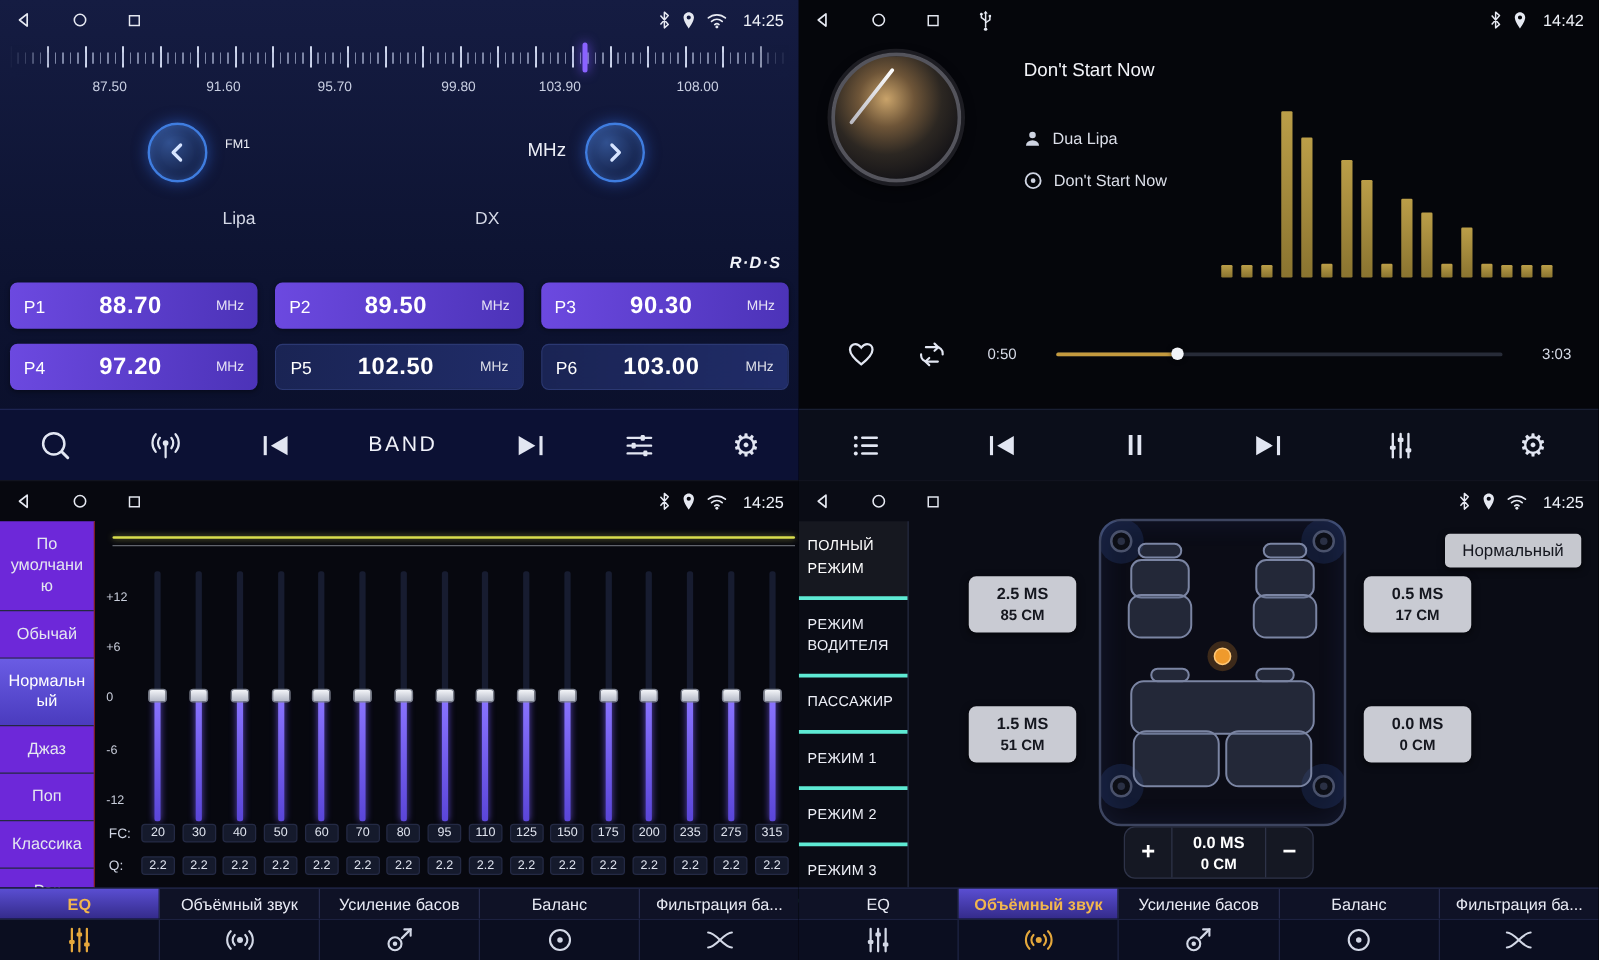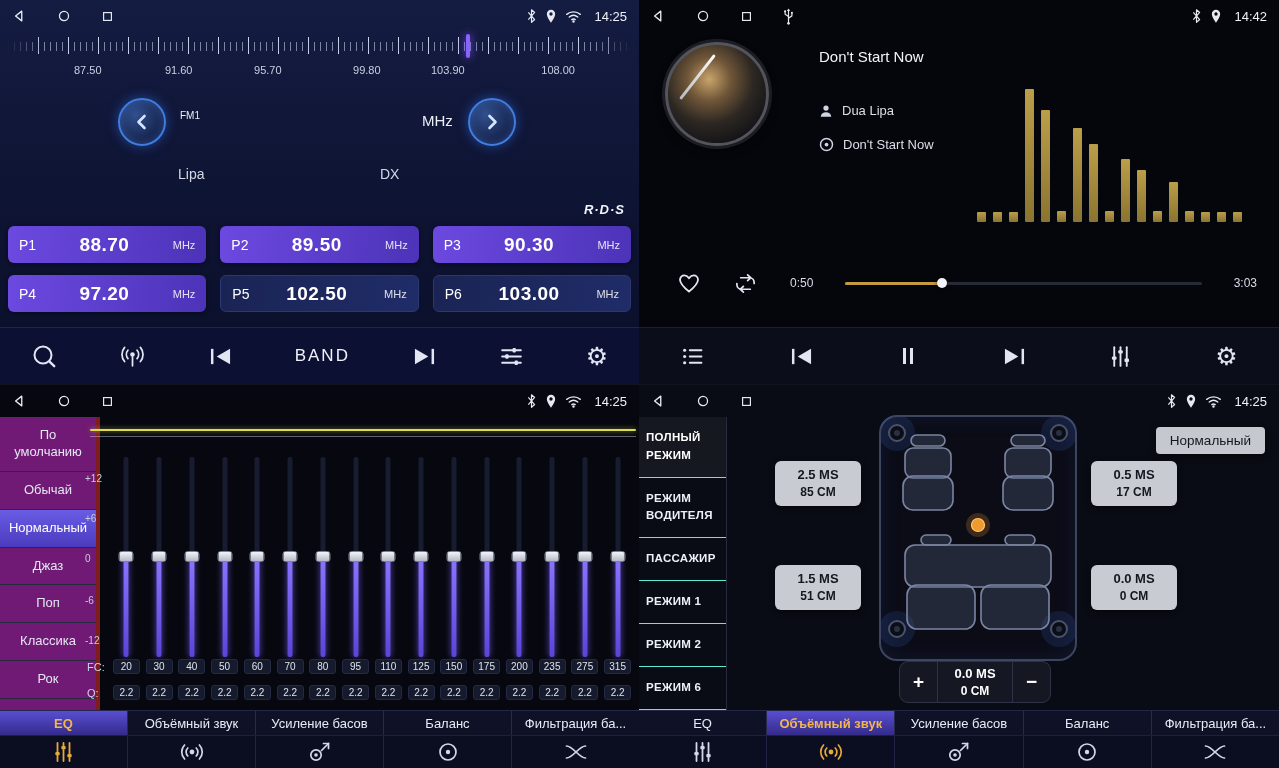--- a/index.html
+++ b/index.html
@@ -87,22 +87,22 @@
   .spec-bar { width:9px; border-radius:1px; background:linear-gradient(180deg,#bb9e48,#8a7430); }
   .progress-row { position:absolute; left:0; right:0; top:268px; height:30px; display:flex;
     align-items:center; gap:32px; padding:0 22px 0 38px; color:#dfe3ee; }
   .p-time { font-size:12px; color:#d8dce8; }
   .prog-track { flex:1; height:3px; border-radius:2px; background:#272b38; position:relative; cursor:pointer; }
   .prog-fill { position:absolute; left:0; top:0; height:100%; background:#c49a3e; border-radius:2px; }
   .prog-knob { position:absolute; top:50%; transform:translate(-50%,-50%); width:10px; height:10px;
     border-radius:50%; background:#f2f4f8; box-shadow:0 0 4px rgba(0,0,0,.6); }
 
   
-  .eq-preset-list { position:absolute; left:0; top:32px; bottom:58px; width:100px;
-    border-right:4px solid #7f1d1d; background:#701a75; }
+  .eq-preset-list { position:absolute; left:0; top:32px; bottom:58px; width:76px;
+    border-right:1px solid #7f1d1d; background:#6d28d9; }
   .eq-item { display:flex; align-items:center; justify-content:center; text-align:center;
     padding:10px 6px; min-height:18px; font-size:13px; color:#e4e7f0; line-height:1.3;
     border-bottom:1px solid #242940; cursor:pointer; overflow-wrap:anywhere; }
   .eq-item.selected { background:linear-gradient(180deg,#6a5ce4,#4a3bbe); color:#fff; }
   .eq-main { position:absolute; left:82px; right:0; top:32px; bottom:58px; }
   .curve-yellow { position:absolute; top:12px; left:8px; right:3px; height:2px;
     background:#d9dd4e; border-radius:2px; box-shadow:0 0 5px rgba(225,225,90,.6); }
   .curve-gray { position:absolute; top:19px; left:8px; right:3px; height:1px;
     background:rgba(205,210,225,.45); }
   .gain-scale { position:absolute; left:3px; top:0; width:24px; }
@@ -134,22 +134,22 @@
   .audio-icons { position:absolute; left:0; right:0; bottom:0; height:33px; display:flex;
     background:#0b0e20; border-top:1px solid #1c2140; }
   .tab-icon { flex:1; display:flex; align-items:center; justify-content:center;
     border-right:1px solid #1f2444; color:#d3d8e6; cursor:pointer; }
   .tab-icon:last-child { border-right:none; }
   .tab-icon.active { color:#e5a83c; }
 
   
   .mode-list { position:absolute; left:0; top:32px; bottom:58px; width:88px;
     border-right:1px solid #262b42; }
-  .mode-item { padding:12px 7px; font-size:11.5px; font-weight:bold; letter-spacing:.3px;
-    color:#eef0f8; line-height:1.55; border-bottom:1px solid #5eead4; cursor:pointer; }
+  .mode-item { padding:12px 7px; font-size:11.5px; font-weight:normal; letter-spacing:.3px;
+    color:#eef0f8; line-height:1.55; border-bottom:3px solid #5eead4; cursor:pointer; }
   .mode-item.selected { color:#ffffff; background:rgba(255,255,255,.05); }
   .sound-preset { position:absolute; right:14px; top:42px; background:#c6c8cf; color:#15171f;
     font-size:13.5px; padding:6px 14px; border:none; border-radius:4px; cursor:pointer;
     box-shadow:0 2px 6px rgba(0,0,0,.55); font-family:inherit; }
   .car-box { position:absolute; left:240px; top:30px; width:198px; height:246px;
     border:2px solid #3d4560; border-radius:18px; background:rgba(12,14,24,.6);
     box-shadow:inset 0 0 22px rgba(70,110,220,.12); }
   .delay-badge { position:absolute; width:86px; background:#c9cbd3; border-radius:6px;
     padding:5px 0; text-align:center; color:#15171f; font-weight:bold; cursor:pointer;
     box-shadow:0 2px 6px rgba(0,0,0,.55); }
@@ -866,21 +866,21 @@
         <span class="sb-time">14:25</span>
       </div>
     </div>
 
     <div class="mode-list">
         <div class="mode-item selected">ПОЛНЫЙ РЕЖИМ</div>
         <div class="mode-item">РЕЖИМ ВОДИТЕЛЯ</div>
         <div class="mode-item">ПАССАЖИР</div>
         <div class="mode-item">РЕЖИМ 1</div>
         <div class="mode-item">РЕЖИМ 2</div>
-        <div class="mode-item">РЕЖИМ 6</div>
+        <div class="mode-item">РЕЖИМ 3</div>
       </div>
     <button class="sound-preset">Нормальный</button>
 
     <div class="car-box">
       <svg width="194" height="242" viewBox="0 0 194 242">
         <g>
           <circle cx="16" cy="16" r="18" fill="rgba(80,130,255,.13)"></circle>
           <circle cx="178" cy="16" r="18" fill="rgba(80,130,255,.13)"></circle>
           <circle cx="16" cy="212" r="18" fill="rgba(80,130,255,.13)"></circle>
           <circle cx="178" cy="212" r="18" fill="rgba(80,130,255,.13)"></circle>

